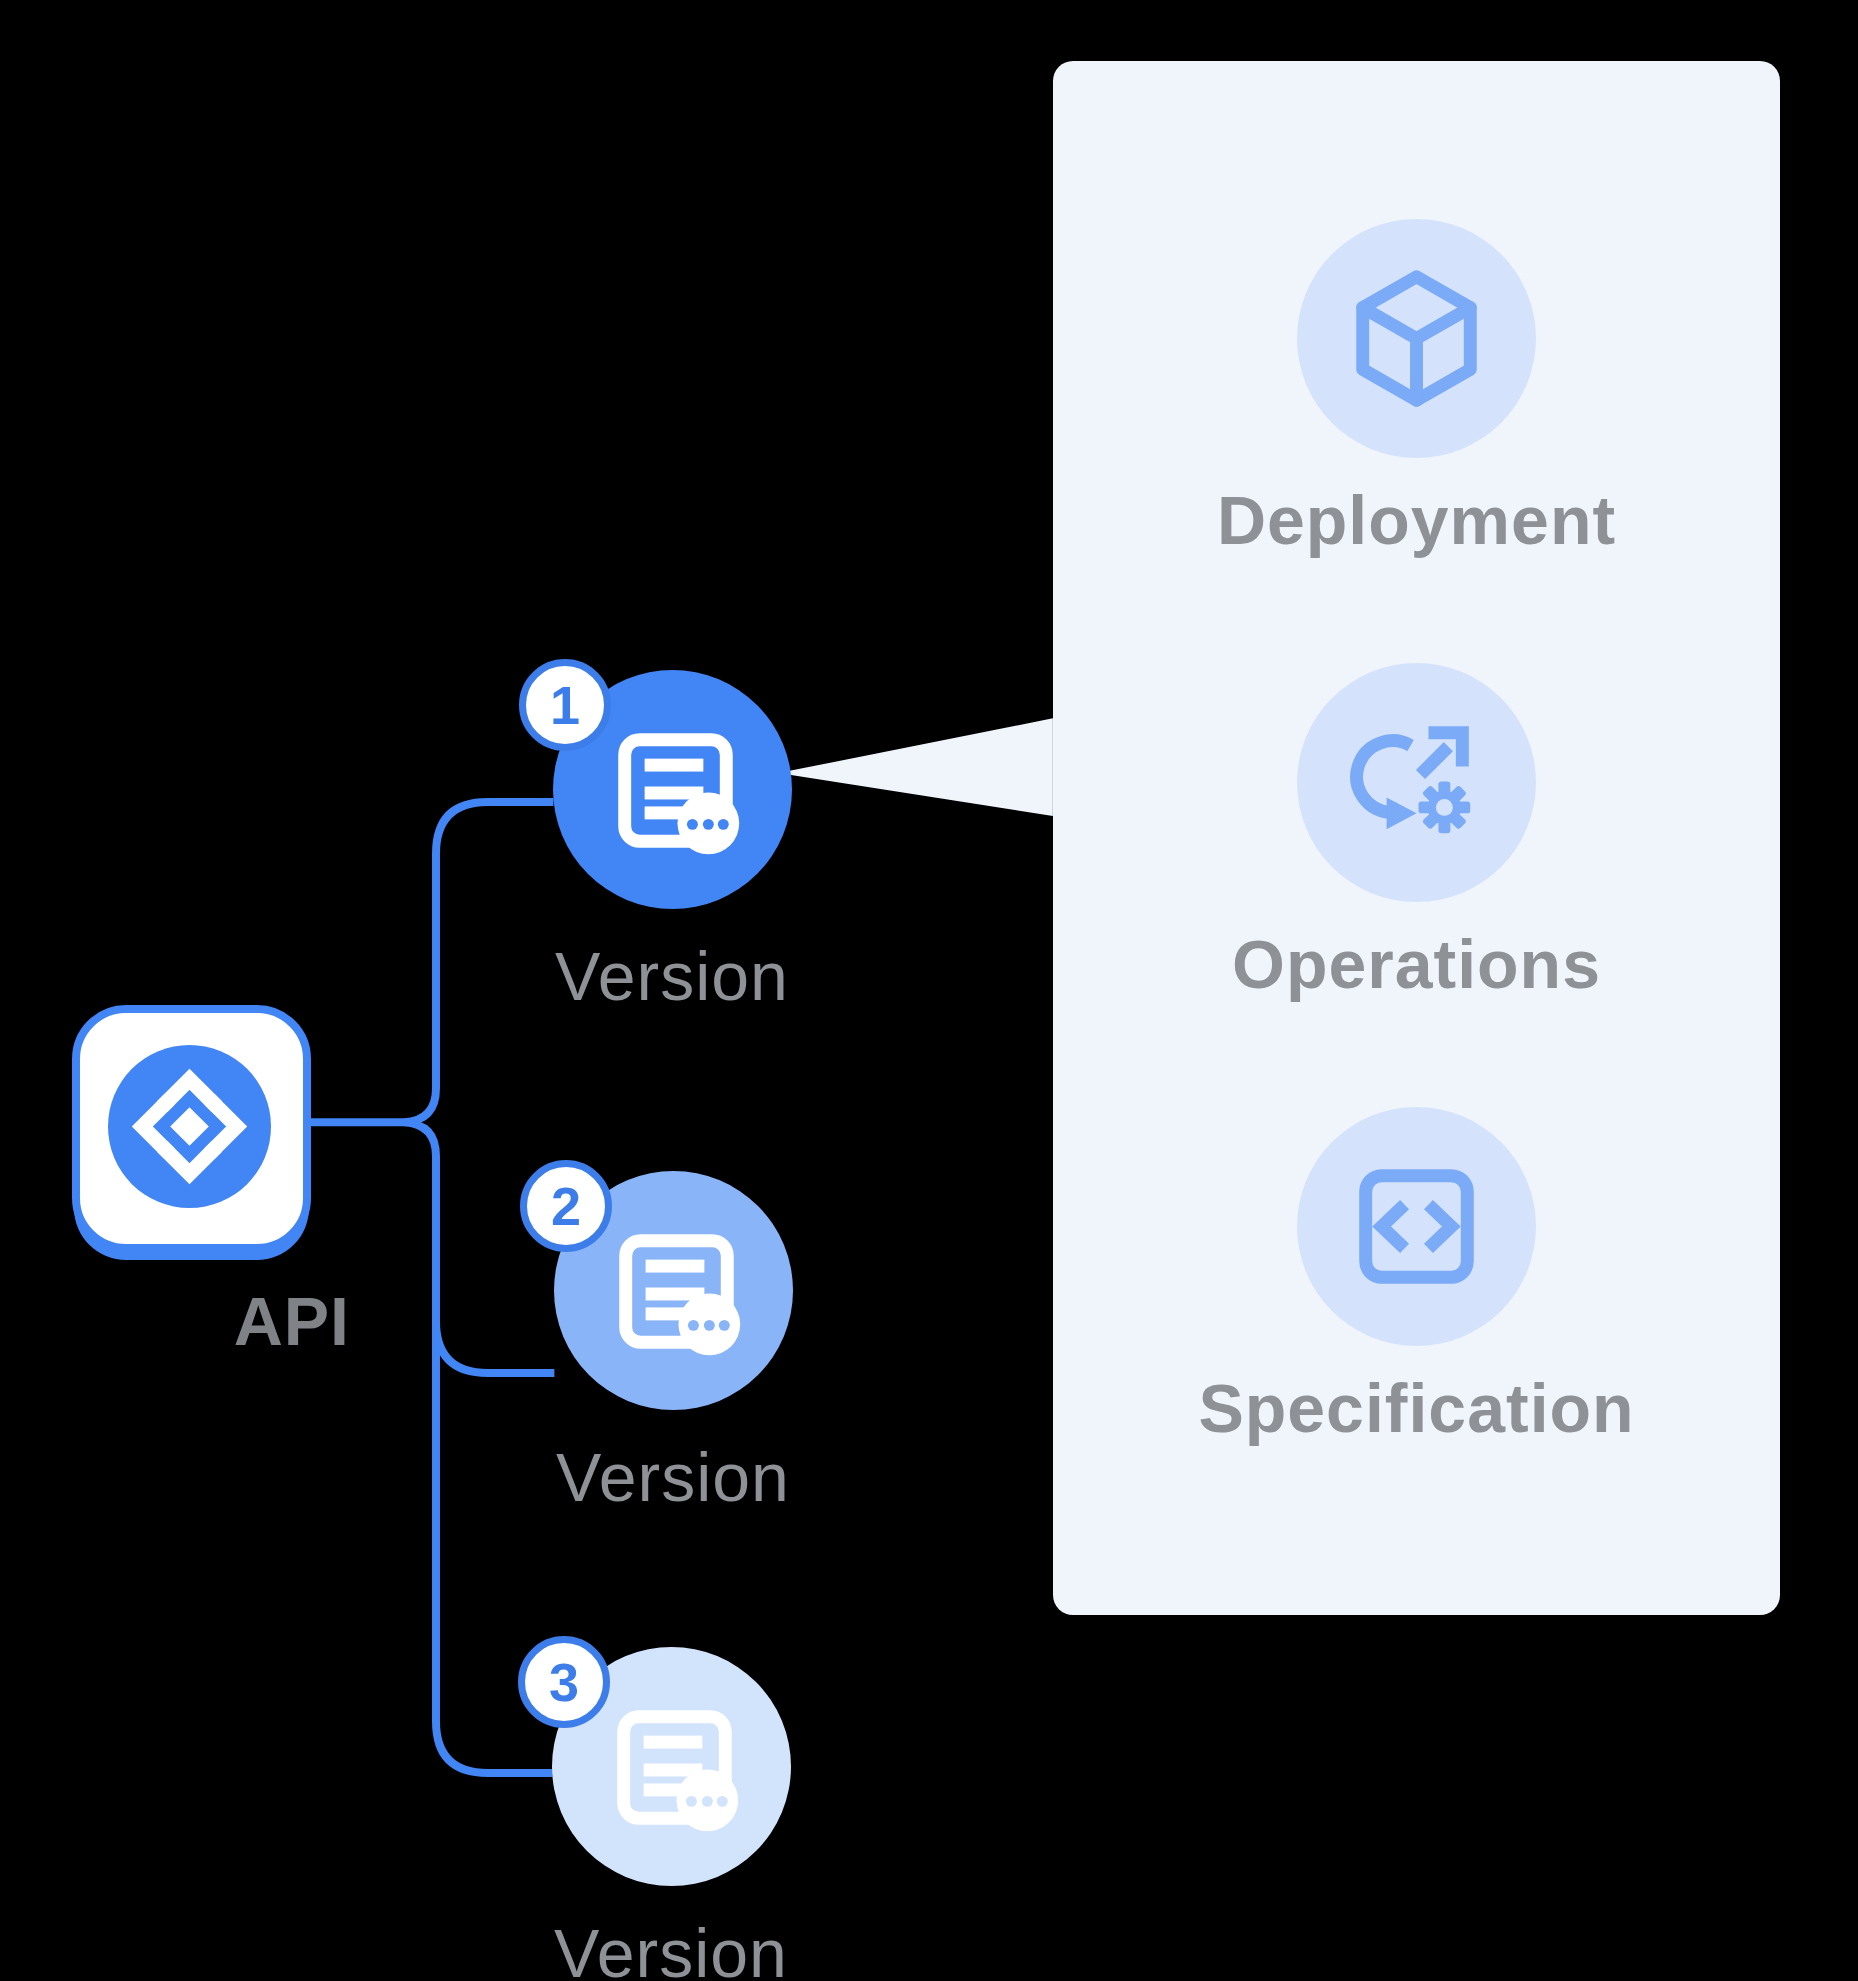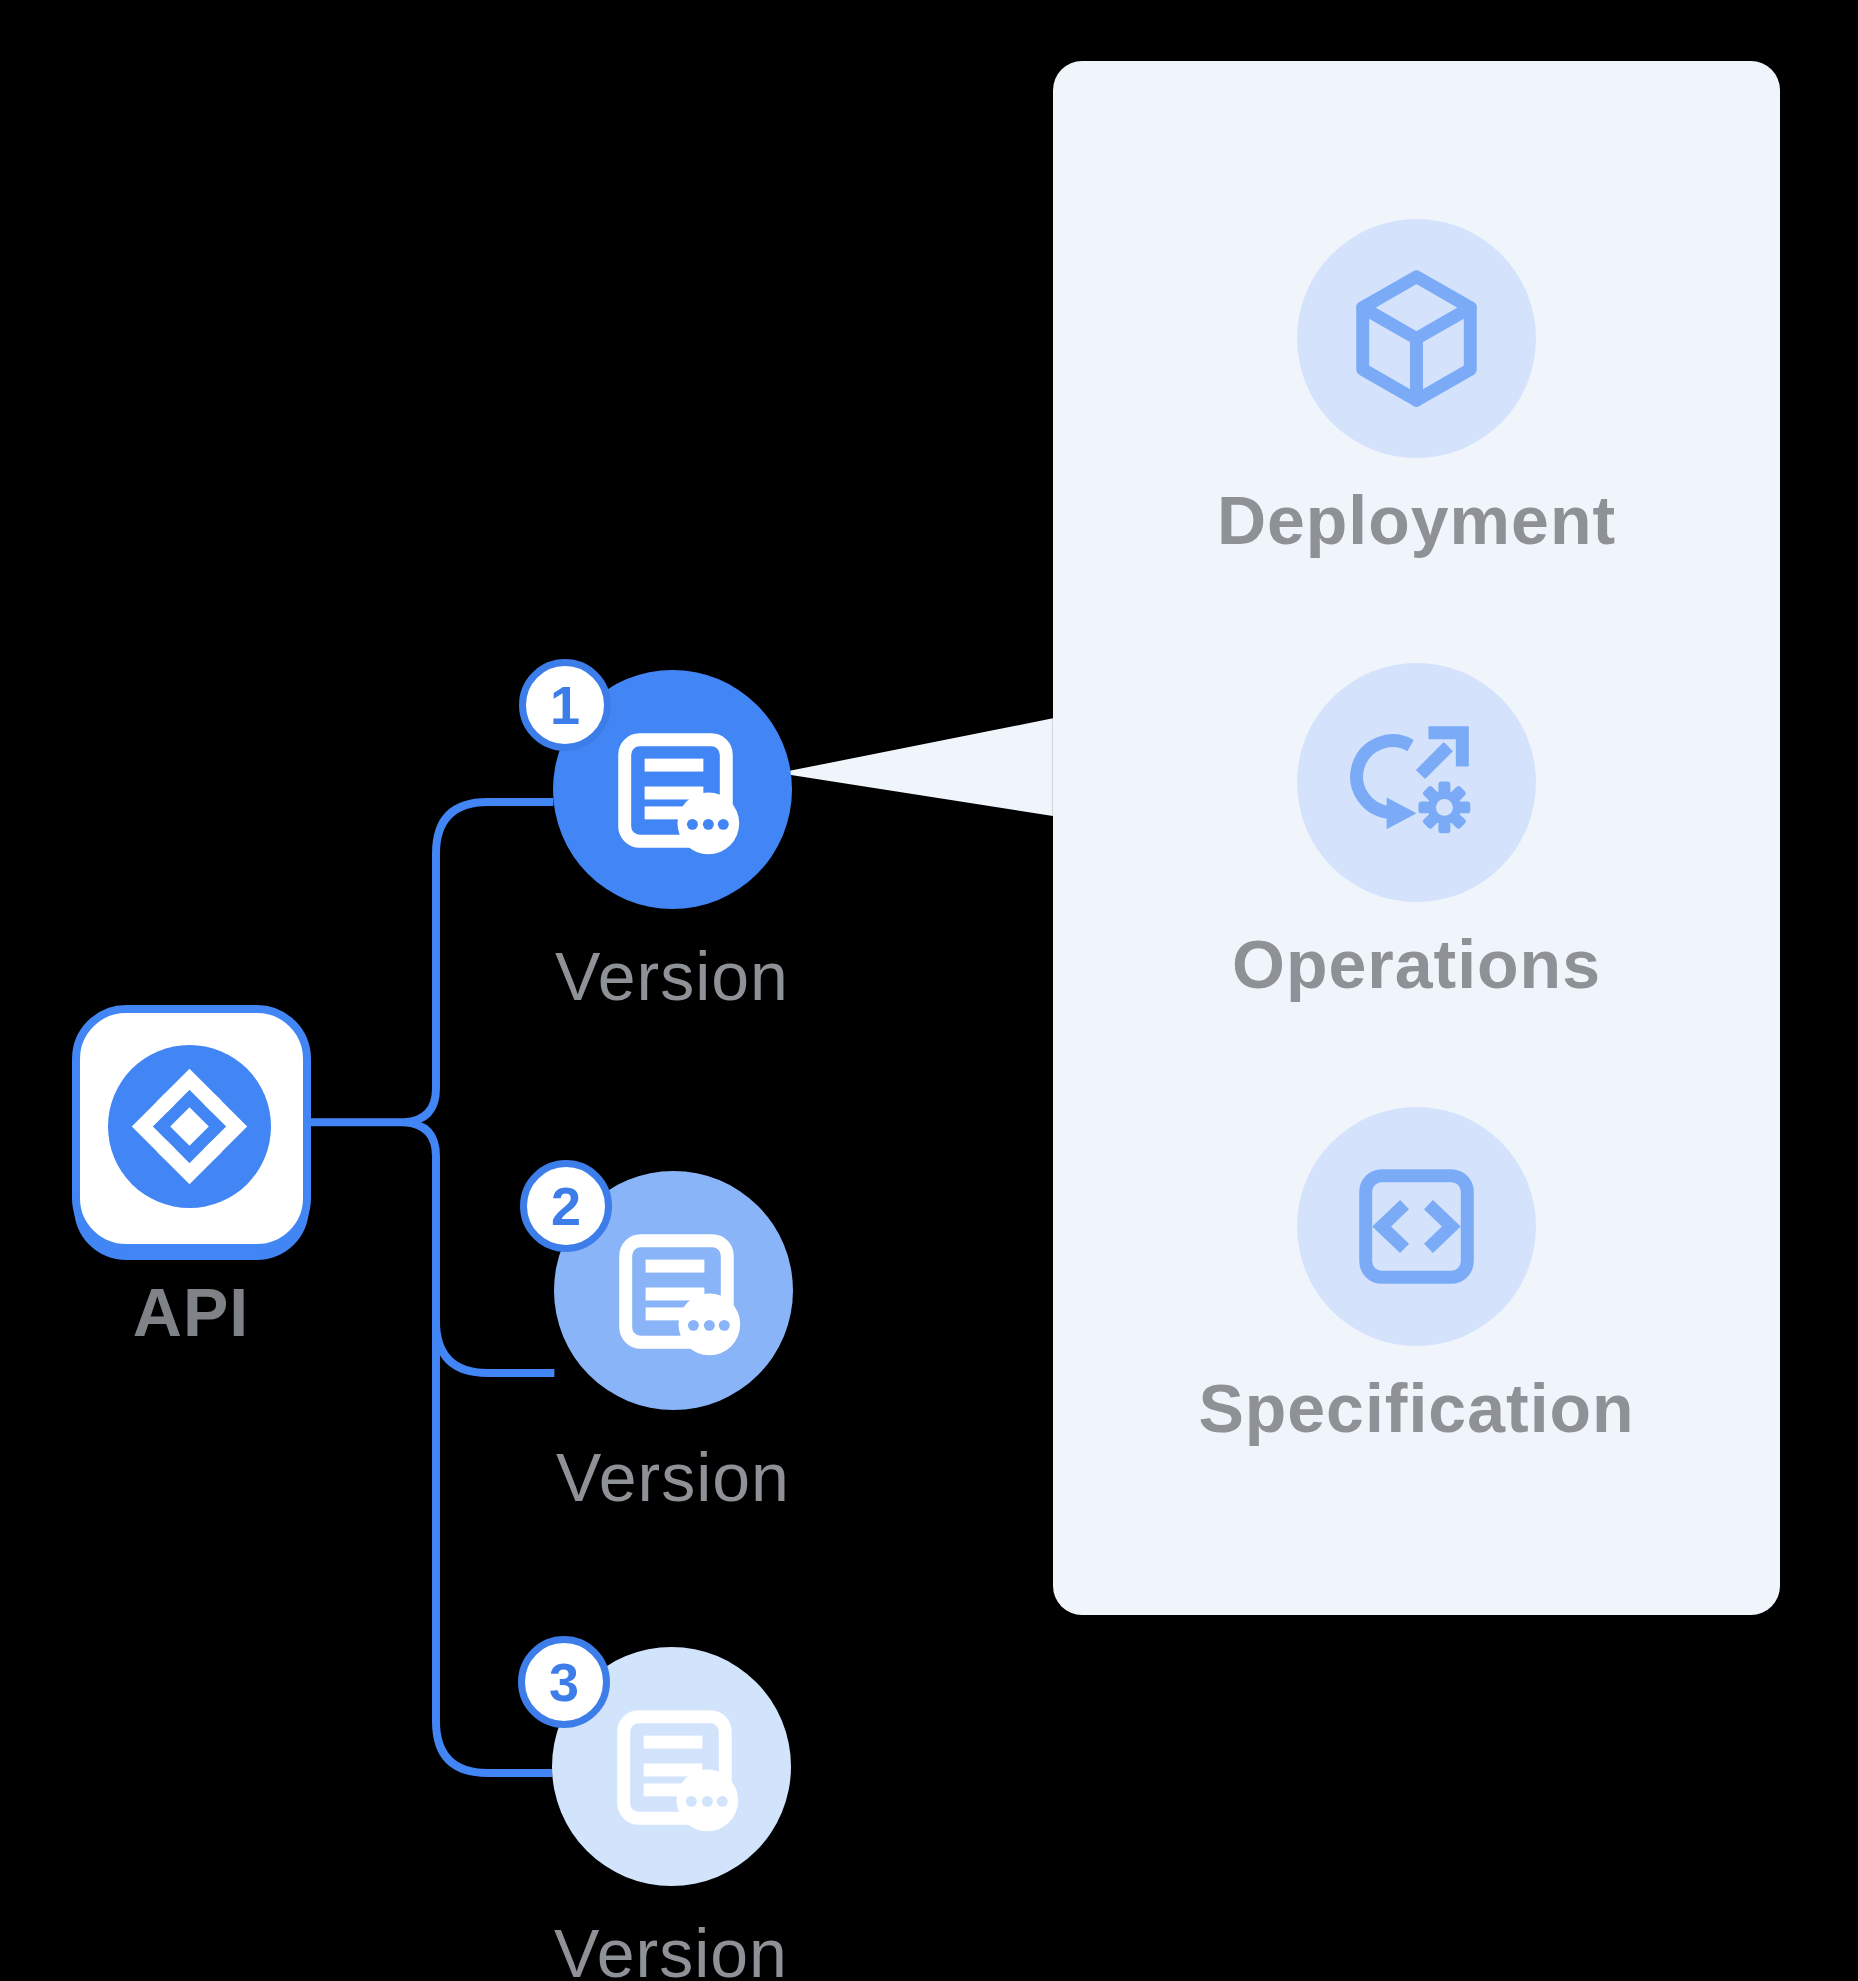--- a/index.html
+++ b/index.html
@@ -20,21 +20,21 @@
     box-shadow:0 10px 0 -2px var(--c-accent,#4285F4);
   }
   .api-circle{
     position:absolute;left:28px;top:32px;width:163px;height:163px;border-radius:50%;
     background:var(--c-accent,#4285F4);display:flex;align-items:center;justify-content:center;
   }
   .api-glyph{width:149px;height:149px;}
   .api-glyph .chev{fill:none;stroke:var(--c-white,#fff);stroke-width:12;stroke-linecap:butt;stroke-linejoin:miter;}
   .api-glyph .core{fill:var(--c-white,#fff);}
   .api-label{
-    position:absolute;left:-40px;top:268px;width:318px;text-align:center;
+    position:absolute;left:-40px;top:277px;width:318px;text-align:right;
     font-size:68px;font-weight:700;color:var(--c-api-label-gray,#7F8387);letter-spacing:1px;
   }
 
   
   .version-node{position:absolute;width:239px;height:239px;}
   .version-node.v1{left:553px;top:670px;}
   .version-node.v2{left:554px;top:1171px;}
   .version-node.v3{left:552px;top:1647px;}
   .node-circle{position:absolute;left:0;top:0;width:239px;height:239px;border-radius:50%;}
   .v1 .node-circle{background:var(--c-version1,#4285F4);}
@@ -54,21 +54,21 @@
     font-size:54px;font-weight:700;color:var(--c-badge-blue,#3D7DE9);
   }
   .node-label{
     position:absolute;left:-40px;top:267px;width:318px;text-align:center;
     font-size:68px;font-weight:400;color:var(--c-label-gray,#8E9196);letter-spacing:1px;
   }
 
   
   .panel{
     position:absolute;left:1053px;top:61px;width:727px;height:1554px;
-    background:var(--c-panel-bg,#F0F5FC);border-radius:29px;
+    background:var(--c-panel-bg,#F0F5FC);border-radius:20px;
     display:flex;flex-direction:column;align-items:center;box-sizing:border-box;padding-top:158px;
   }
   .panel-group{display:flex;flex-direction:column;align-items:center;}
   .icon-circle{
     position:relative;width:239px;height:239px;border-radius:50%;
     background:var(--c-icon-circle,#D4E3FB);margin-bottom:28px;
   }
   .panel-icon{position:absolute;left:0;top:0;width:239px;height:239px;}
   .pi-stroke{fill:none;stroke:var(--c-icon-stroke,#7BAAF7);stroke-width:13;stroke-linecap:round;stroke-linejoin:round;}
   .pi-stroke-sq{fill:none;stroke:var(--c-icon-stroke,#7BAAF7);stroke-width:13;stroke-linecap:butt;stroke-linejoin:miter;}

